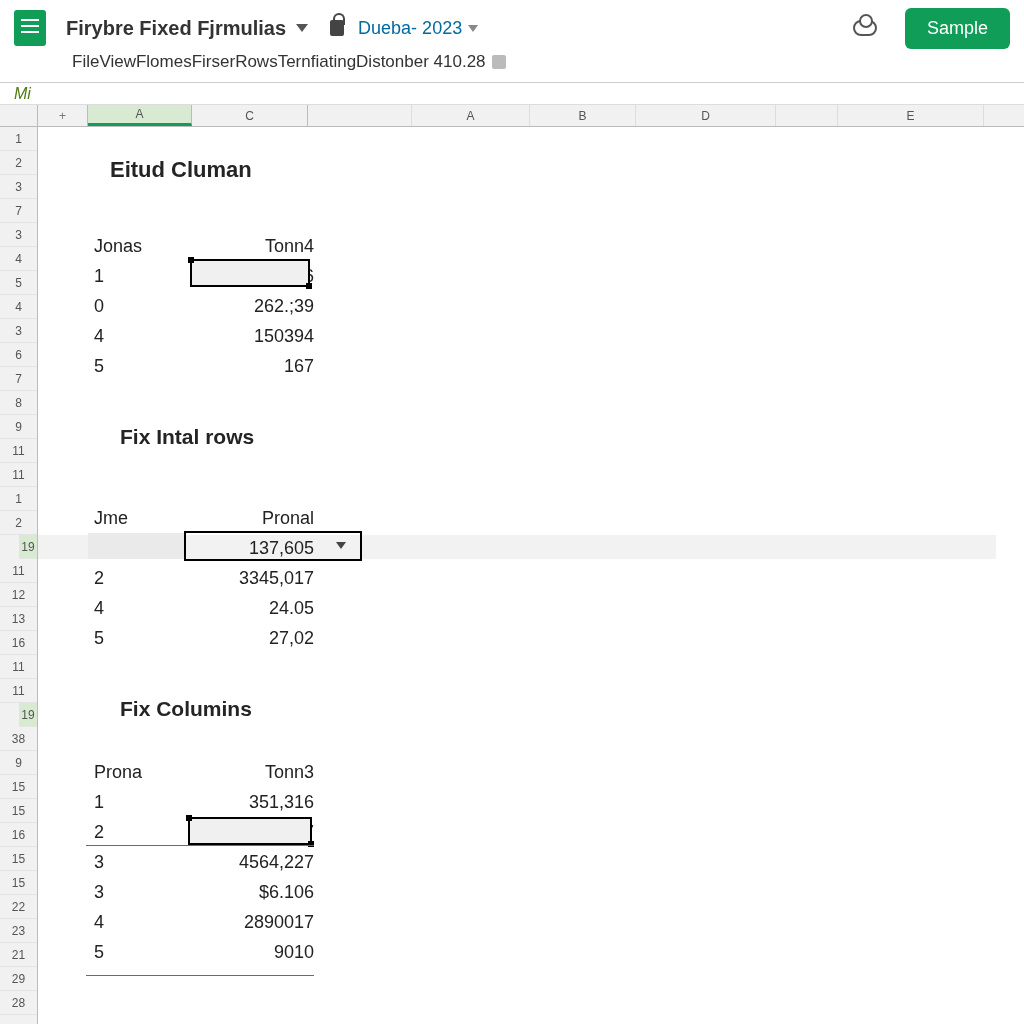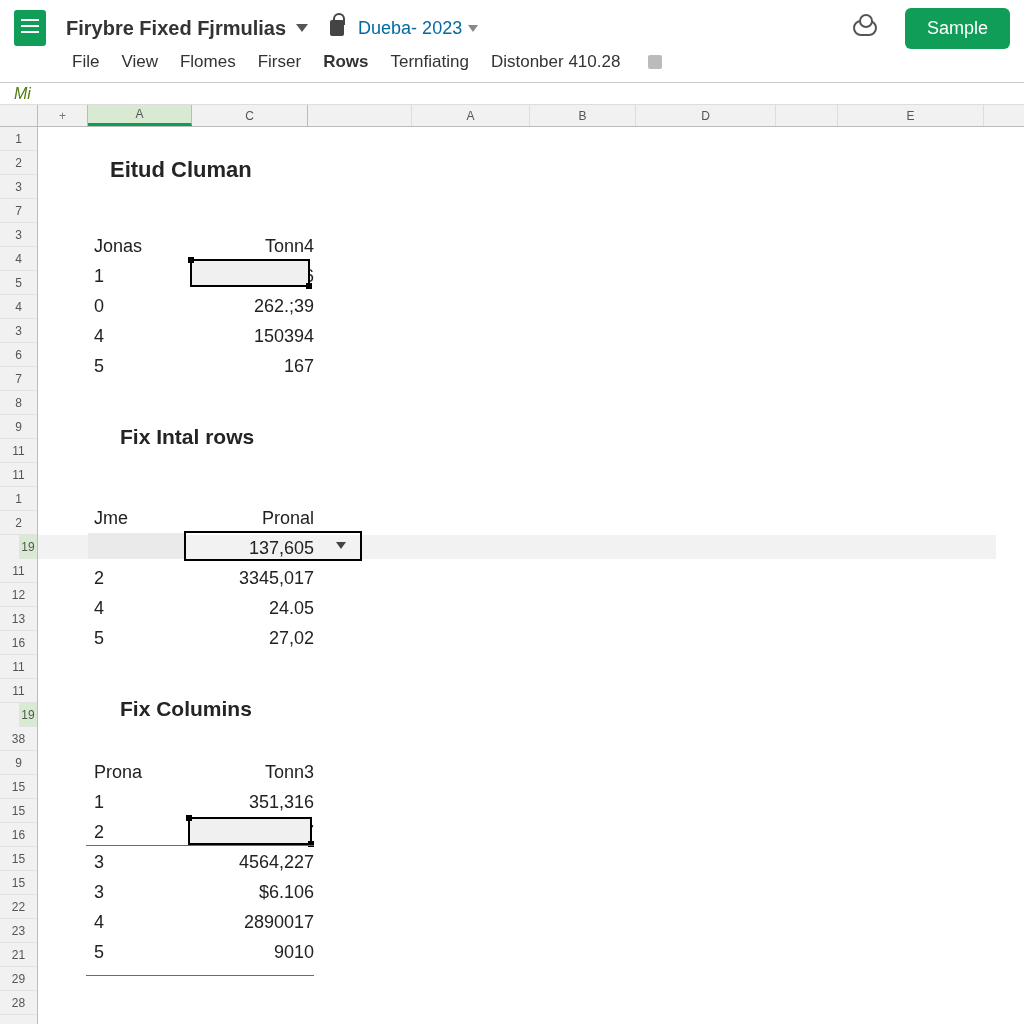--- a/index.html
+++ b/index.html
@@ -12,23 +12,23 @@
   .caret { width:0;height:0;border-left:6px solid transparent;border-right:6px solid transparent;border-top:8px solid #555; margin-right: 22px; }
   .lock { width:14px; height:16px; background:#444; border-radius:2px; position:relative; margin-right:14px; }
   .lock::before { content:""; position:absolute; top:-7px; left:3px; width:8px; height:10px; border:2px solid #444; border-bottom:none; border-radius:6px 6px 0 0; }
   .date-text { color:#0369a1; font-size:18px; margin-right:6px; }
   .caret2 { width:0;height:0;border-left:5px solid transparent;border-right:5px solid transparent;border-top:7px solid #888; }
   .spacer { flex:1; }
   .cloud-icon { width:24px; height:16px; background:#fff; border:2px solid #555; border-radius:10px; position:relative; margin-right:28px; }
   .cloud-icon::before{content:"";position:absolute;top:-8px;left:4px;width:10px;height:10px;border:2px solid #555;border-radius:50%;background:#fff;}
   .sample-btn { background:#0f9d58; color:#fff; font-size:18px; font-weight:500; padding:10px 22px; border-radius:6px; border:none; }
   
-  .menu-row { display:flex; align-items:center; gap:22px; padding: 2px 14px 8px 72px; height:34px; font-size:17px; color:#333; }
+  .menu-row { display:flex; align-items:center; padding: 2px 14px 8px 72px; height:34px; font-size:17px; color:#333; }
   .menu-item { cursor:default; }
-  .menu-item.bold { font-weight:700; }
+  .menu-item.bold { font-weight:400; }
   .muted-icon { width:14px; height:14px; background:#bbb; border-radius:2px; margin-left:6px; }
   .divider { height:1px; background:#ccc; width:100%; }
   
   .fx-row { height:22px; display:flex; align-items:center; padding-left:14px; font-size:16px; color:#4d7c0f; border-bottom:1px solid #ddd; font-style:italic; }
   
   .col-headers { display:flex; height:22px; background:#f1f1f1; border-bottom:1px solid #bbb; font-size:12px; color:#555; }
   .row-head-spacer { width:38px; border-right:1px solid #bbb; display:flex; align-items:center; justify-content:flex-end; }
   .plus-head { width:50px; border-right:1px solid #bbb; display:flex; align-items:center; justify-content:center; color:#777;}
   .col-a { width:104px; border-right:1px solid #bbb; display:flex; align-items:center; justify-content:center; background:#d9ead3; border-bottom:3px solid #0f9d58; position:relative; }
   .col-c { width:116px; border-right:1px solid #bbb; display:flex; align-items:center; justify-content:center;}

